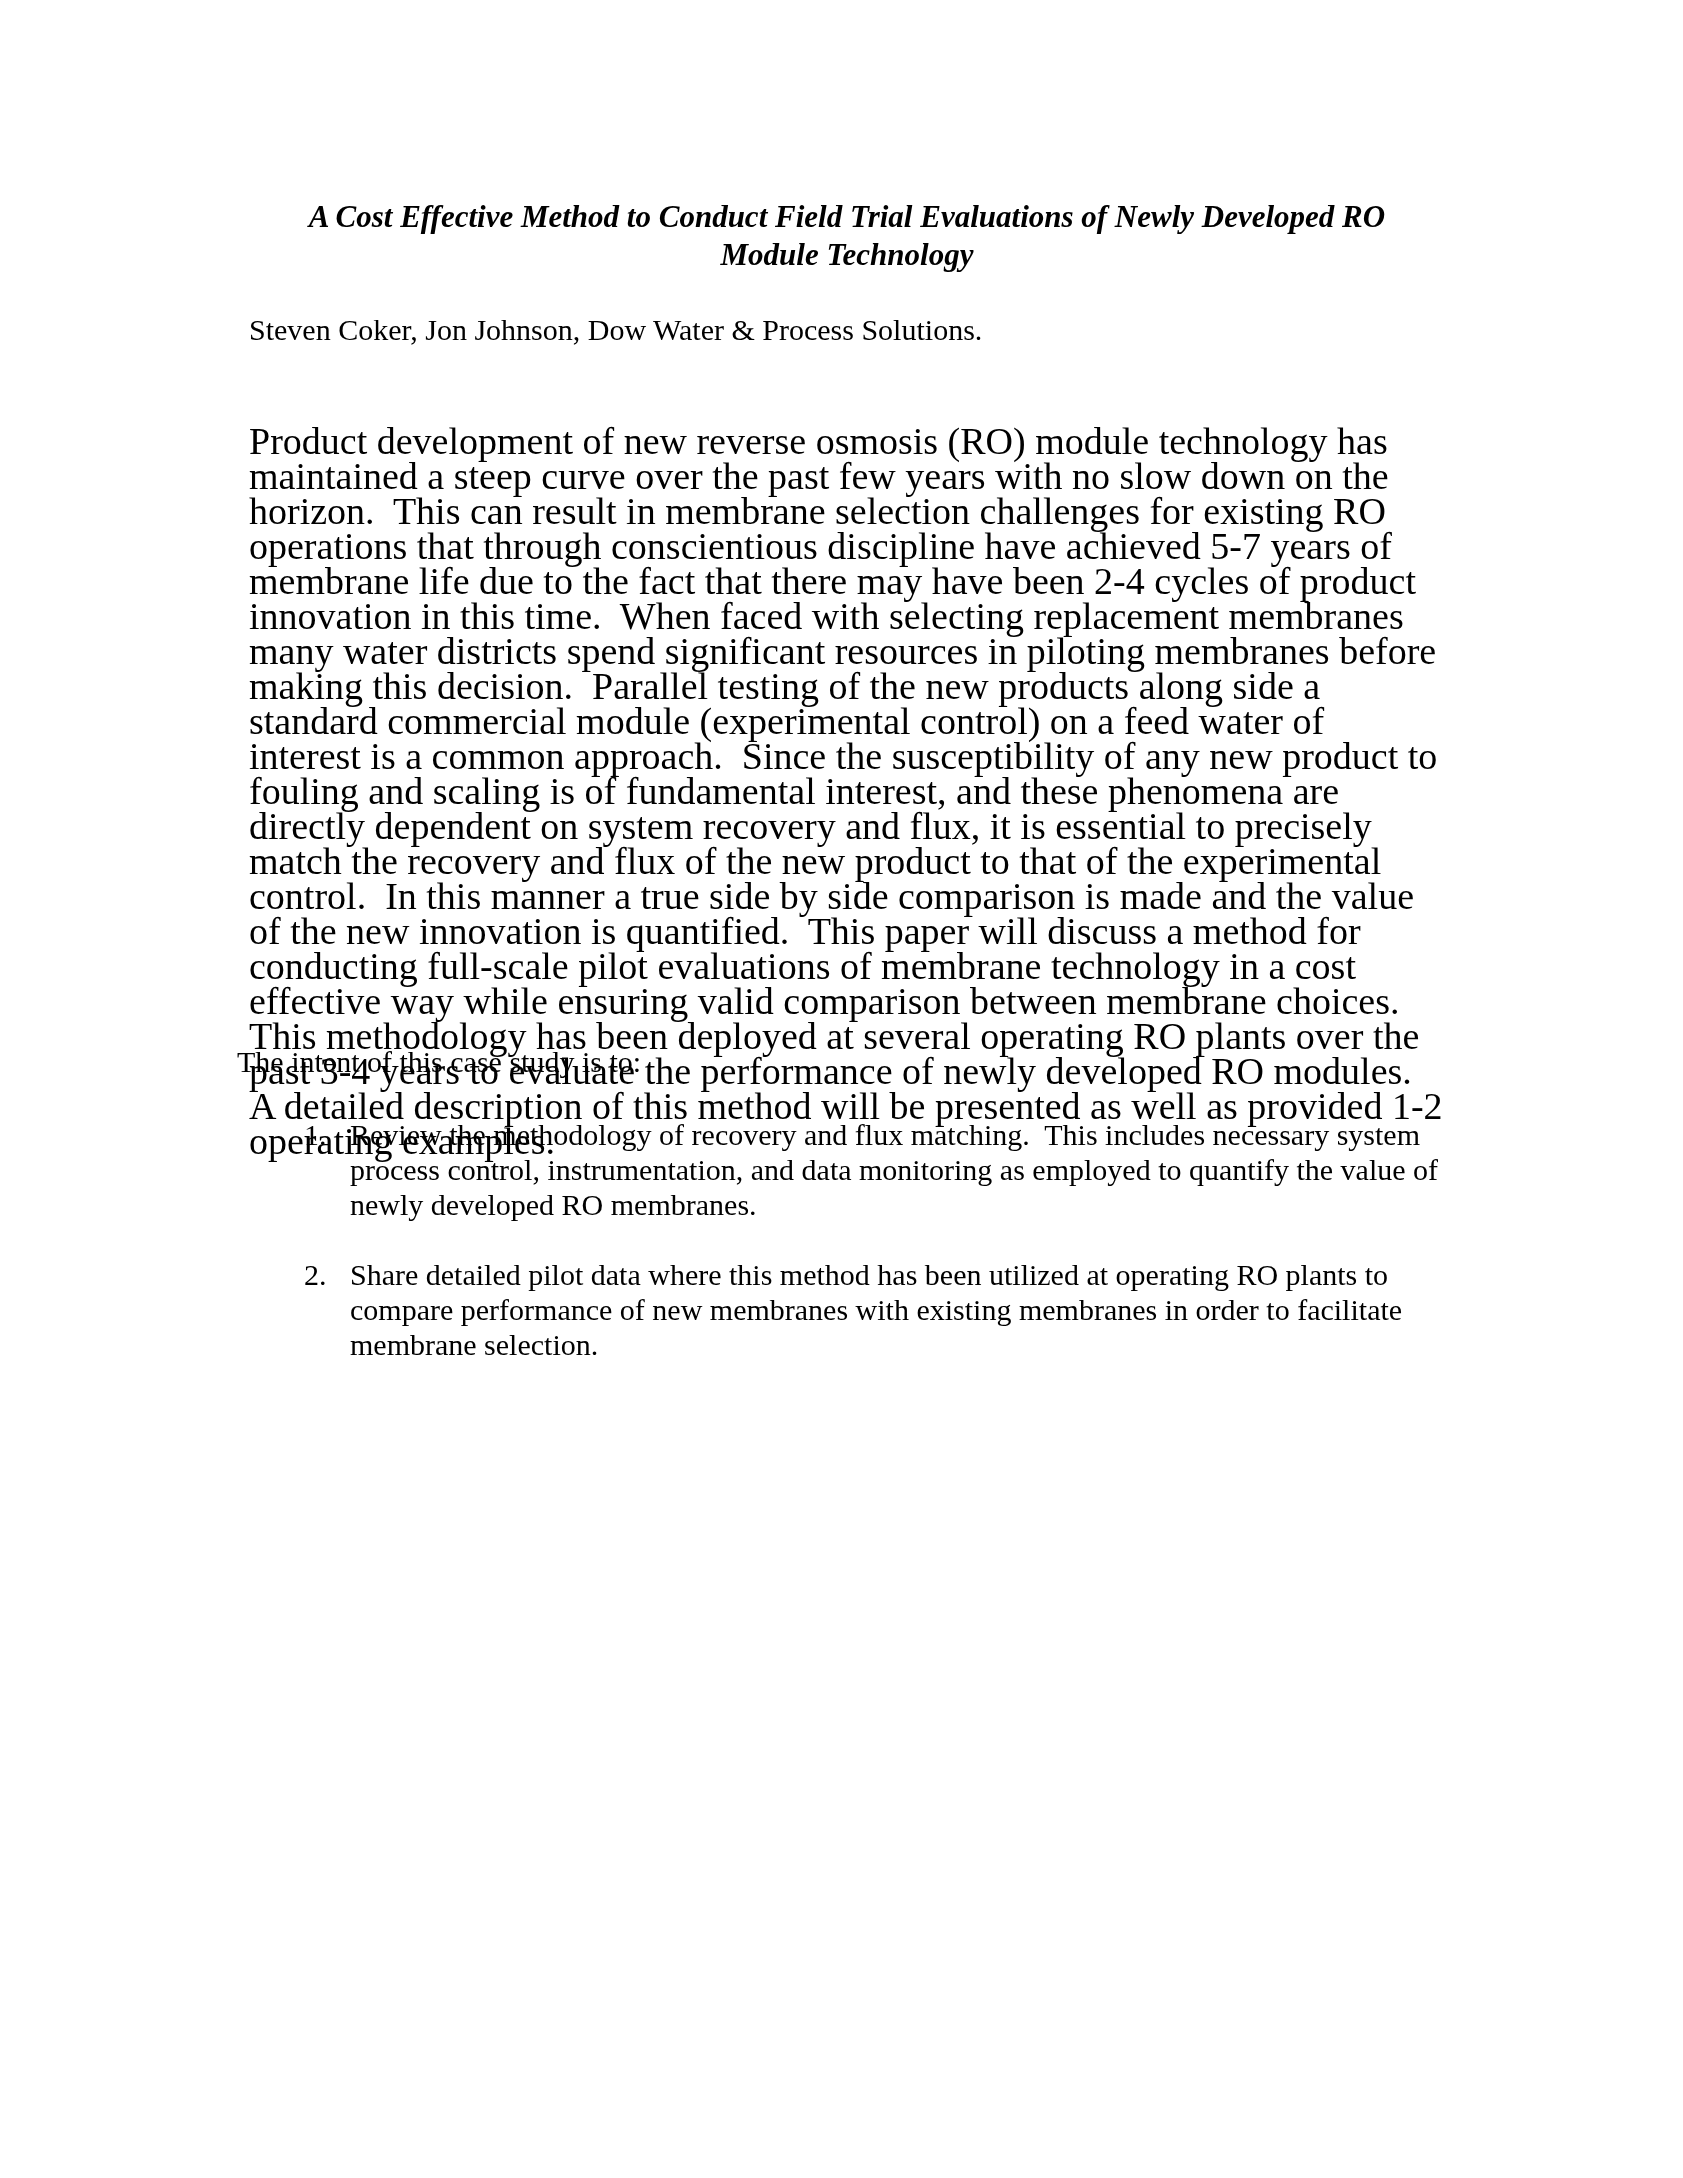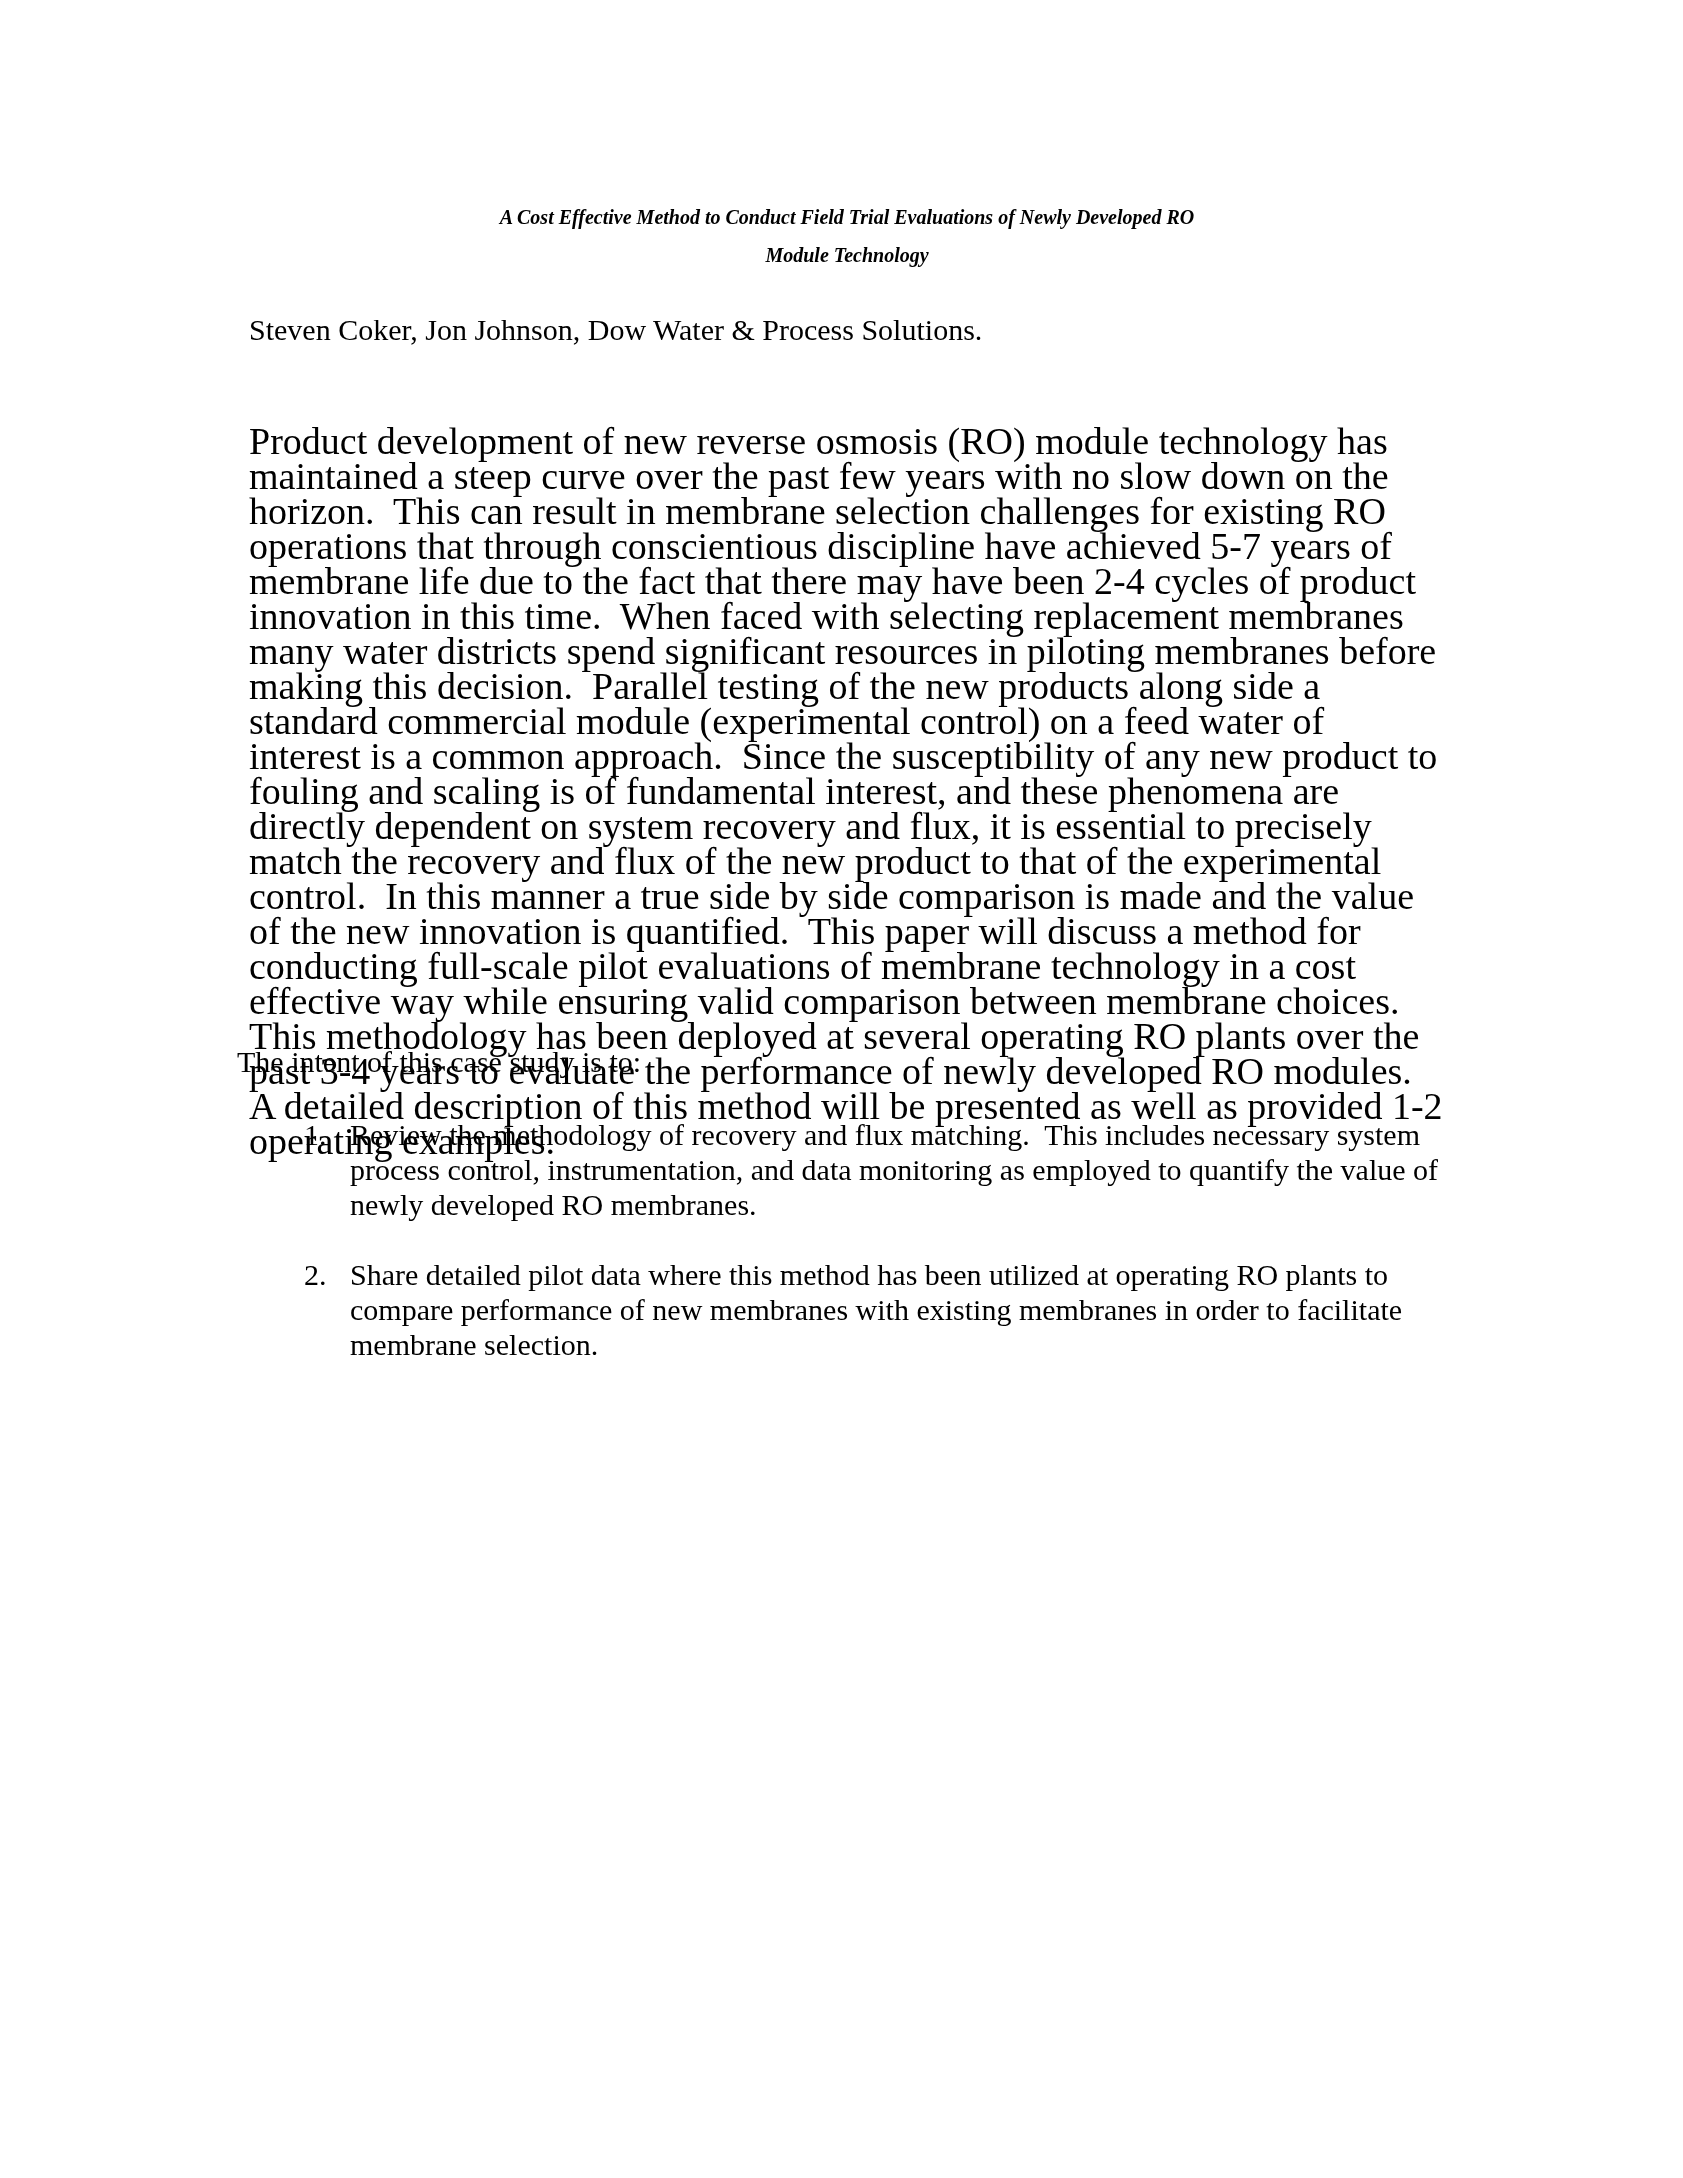--- a/index.html
+++ b/index.html
@@ -16,21 +16,21 @@
     font-family: "Liberation Serif", serif;
     overflow: hidden;
   }
   .title {
     position: absolute;
     left: 248px;
     top: 198px;
     width: 1198px;
     margin: 0;
     text-align: center;
-    font-size: 20px;
+    font-size: 31px;
     line-height: 38px;
     font-weight: bold;
     font-style: italic;
     white-space: pre-line;
   }
   .authors {
     position: absolute;
     left: 249px;
     top: 312px;
     width: 1198px;

